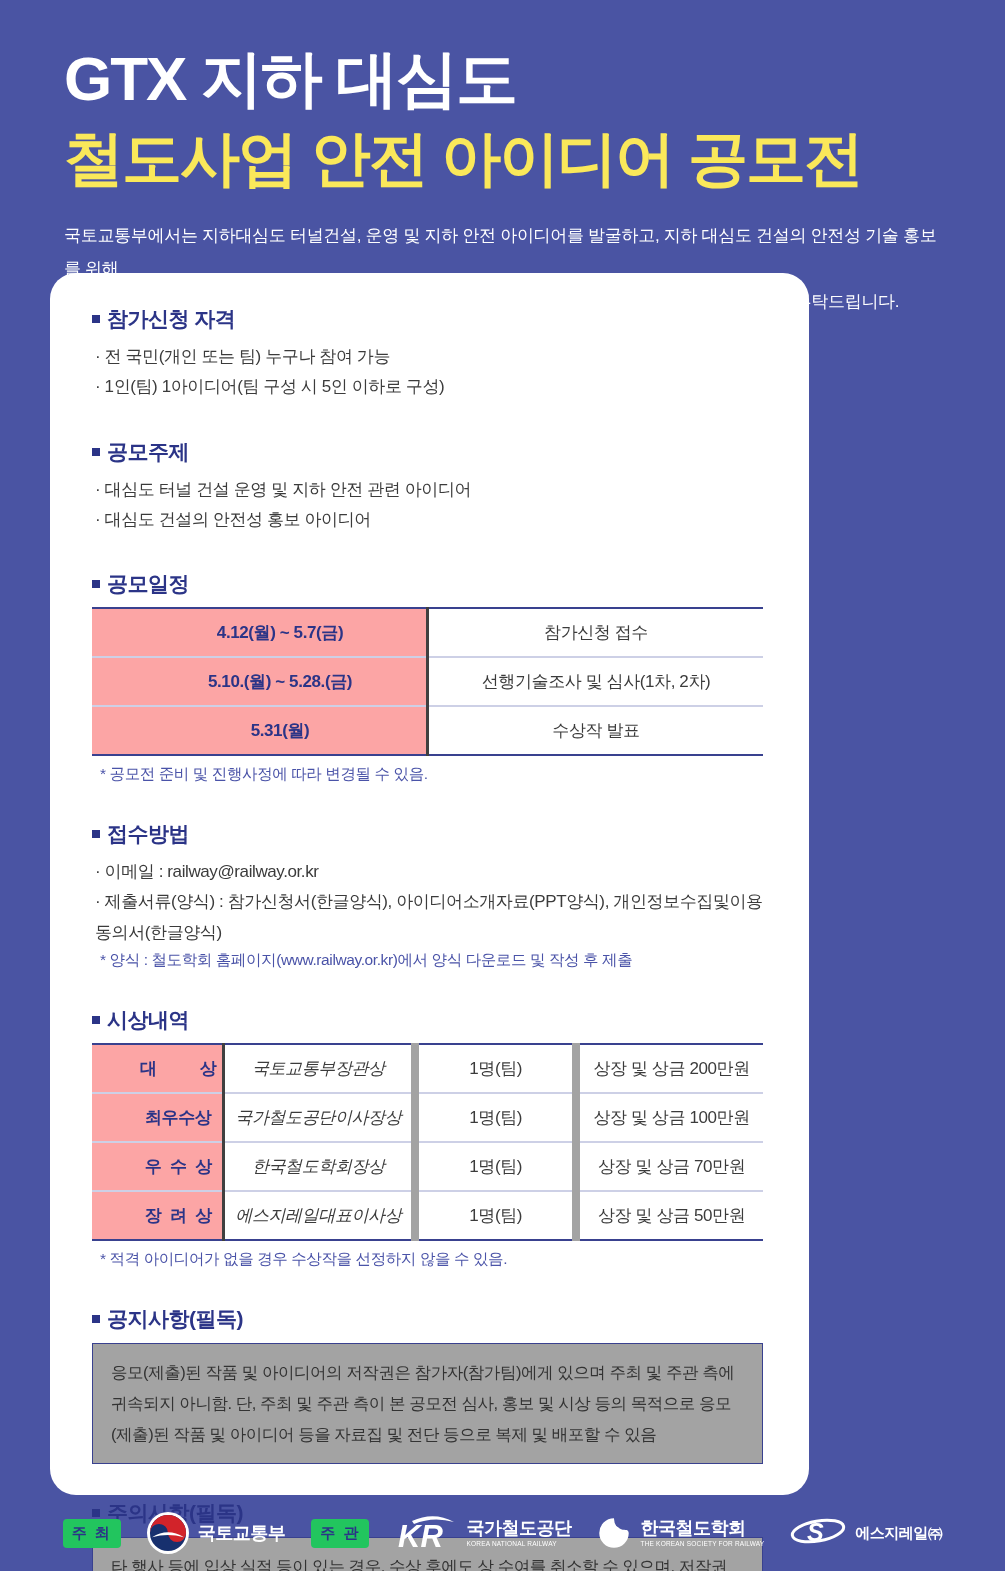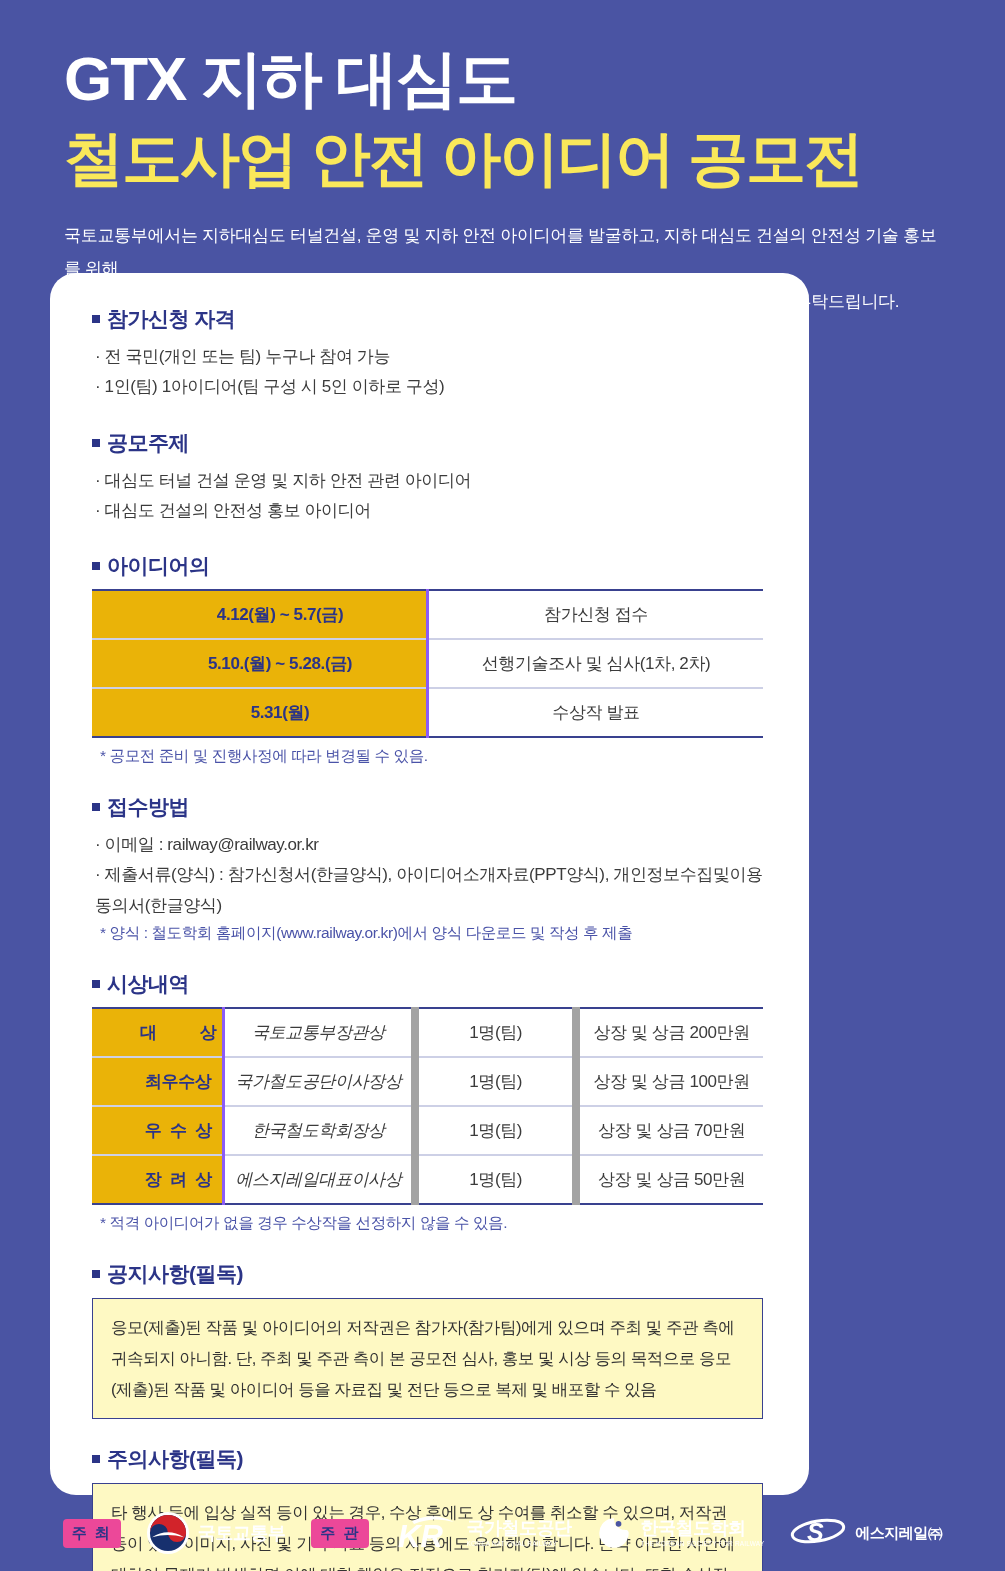--- a/index.html
+++ b/index.html
@@ -12,48 +12,48 @@
   .header { padding:42px 60px 0 64px; }
   .title-line1 { color:#FFFFFF; font-size:62px; font-weight:900; letter-spacing:-2px; line-height:1.18; }
   .title-line2 { color:#FAE85A; font-size:60px; font-weight:900; letter-spacing:-2px; line-height:1.2; margin-top:8px; }
   .intro { margin-top:24px; color:#FFFFFF; font-size:17px; line-height:1.95; letter-spacing:-0.3px; width:885px; }
   .intro b { font-weight:bold; }
   
   .card {
     position:absolute; left:50px; top:273px; width:759px; height:1222px;
     background:#FFFFFF; border-radius:26px; padding:32px 46px 0 42px;
   }
-  .section { margin-top:26px; }
+  .section { margin-top:35px; }
   .section:first-child { margin-top:0; }
   .sec-head { display:flex; align-items:center; margin-bottom:9px; }
   .sq { width:8px; height:8px; background:#2B3487; margin-right:7px; flex:0 0 auto; }
   .sec-title { color:#2B3487; font-size:21px; font-weight:bold; letter-spacing:-0.5px; }
   .item { color:#3B3B3B; font-size:17px; line-height:1.78; letter-spacing:-0.4px; padding-left:3px; }
   .note { color:#4A53A8; font-size:15.5px; letter-spacing:-0.4px; margin-top:8px; padding-left:8px; }
   
   table { width:100%; border-collapse:collapse; margin-top:6px;
           border-top:2.5px solid #39418F; border-bottom:2.5px solid #39418F; }
   td { font-size:17px; text-align:center; padding:12px 6px; letter-spacing:-0.4px; }
   tr + tr td { border-top:2px solid #CDD0E6; }
-  .cell-key { background:#eab308; color:#2B3487; font-weight:bold; border-right:3px solid #8b5cf6;padding-left:48px; }
+  .cell-key { background:#fca5a5; color:#2B3487; font-weight:bold; border-right:3px solid #404040;padding-left:48px; }
   .cell-val { color:#3B3B3B; }
   .awards td.cell-val + td.cell-val { border-left:8px solid #a3a3a3; }
   .schedule .cell-key { width:50%; }
   .awards .col-rank { width:18.5%; white-space:pre; }
   .awards .col-prize { width:28.5%;font-style:italic; }
   .awards .col-count { width:24%; }
   
   .info-box {
-    border:1.5px solid #39418F; background:#fef9c3; margin-top:10px;
+    border:1.5px solid #39418F; background:#a3a3a3; margin-top:10px;
     padding:13px 18px; color:#333333; font-size:16.5px; line-height:1.88; letter-spacing:-0.45px;
   }
   
   .footer { position:absolute; left:0; top:1495px; width:1005px; height:76px;
             display:flex; align-items:center; justify-content:center; gap:26px; }
-  .badge { background:#ec4899; color:#2B3487; font-weight:bold; font-size:15px;
+  .badge { background:#22c55e; color:#2B3487; font-weight:bold; font-size:15px;
            border-radius:4px; padding:5px 9px; letter-spacing:2px; white-space:pre; }
   .logo-group { display:flex; align-items:center; gap:9px; }
   .logo-name { color:#FFFFFF; font-size:18px; font-weight:bold; letter-spacing:-0.5px; }
   .logo-text-stack { display:flex; flex-direction:column; line-height:1.1; }
   .logo-sub { color:#FFFFFF; font-size:6.5px; letter-spacing:0.2px; margin-top:2px; }
 </style>
 </head>
 <body>
 
 <div class="header">
@@ -81,21 +81,21 @@
       <span class="sq"></span>
       <span class="sec-title">공모주제</span>
     </div>
     <div class="item">· 대심도 터널 건설 운영 및 지하 안전 관련 아이디어</div>
     <div class="item">· 대심도 건설의 안전성 홍보 아이디어</div>
   </div>
 
   <div class="section">
     <div class="sec-head">
       <span class="sq"></span>
-      <span class="sec-title">아이디어의</span>
+      <span class="sec-title">공모일정</span>
     </div>
     <table class="schedule">
       <tbody>
           <tr>
         <td class="cell-key">4.12(월) ~ 5.7(금)</td>
         <td class="cell-val">참가신청 접수</td>
       </tr>
       <tr>
         <td class="cell-key">5.10.(월) ~ 5.28.(금)</td>
         <td class="cell-val">선행기술조사 및 심사(1차, 2차)</td>

